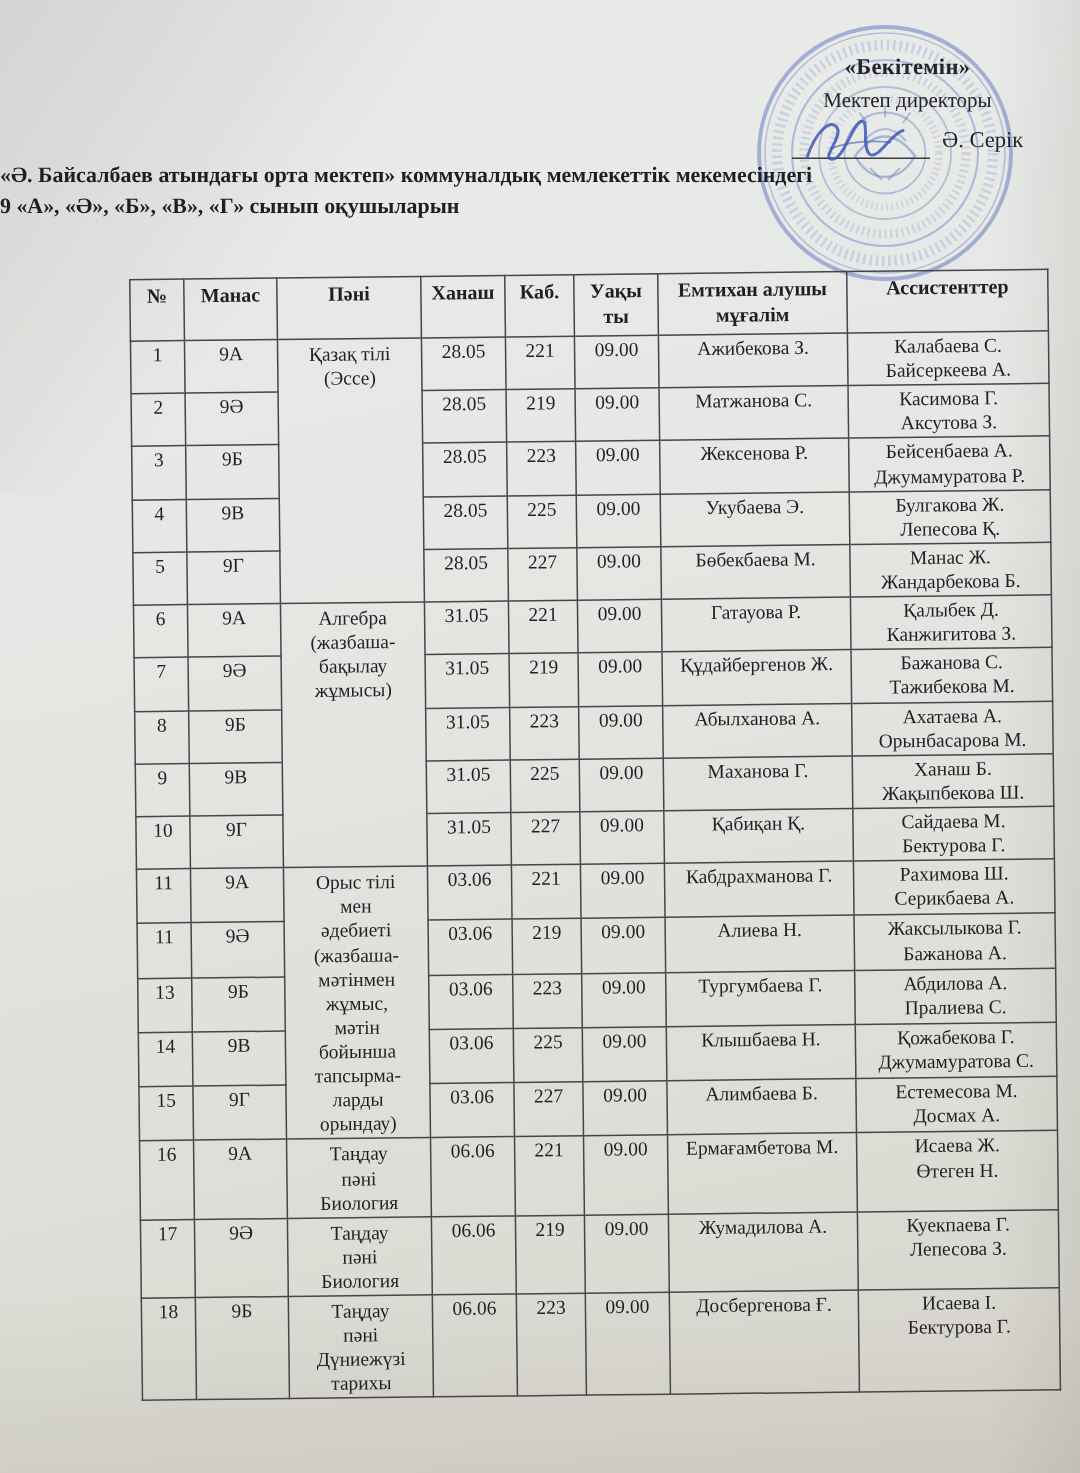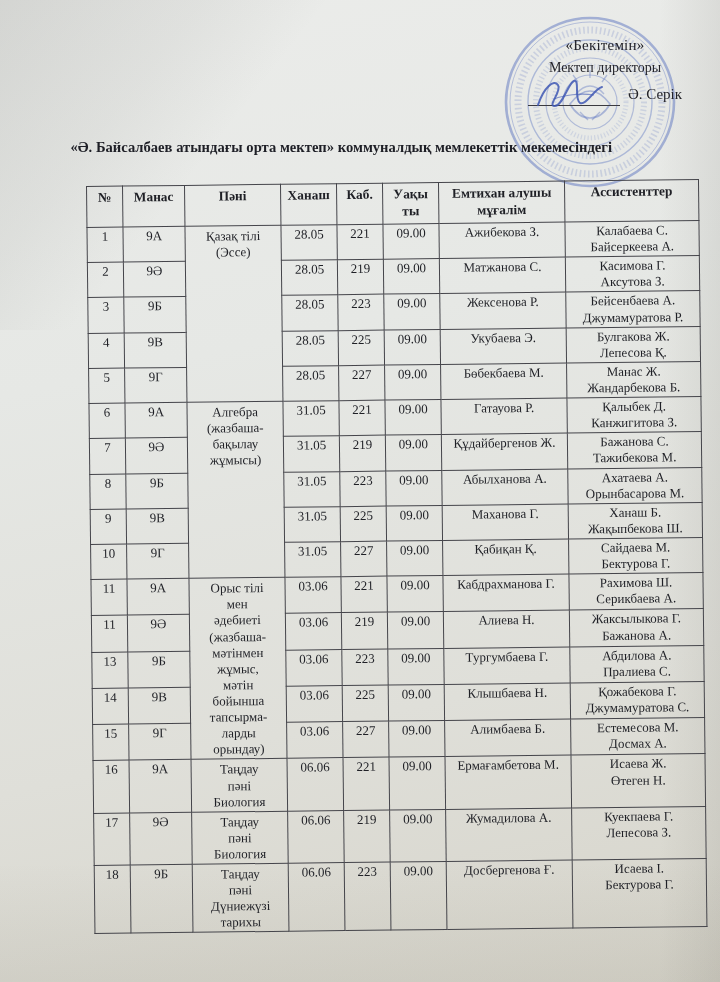--- a/index.html
+++ b/index.html
@@ -24,29 +24,29 @@
   }
 
   
   .stamp{position:absolute;top:8px;left:484px;width:212px;height:196px;}
 
   
   .approval{
     position:absolute;top:34px;left:500px;width:210px;
     text-align:center;font-size:14px;line-height:1.5;color:#23232a;
   }
-  .approval .appr-title{font-weight:normal;font-size:15px;letter-spacing:.2px;}
+  .approval .appr-title{font-weight:bold;font-size:15px;letter-spacing:.2px;}
   .sig-row{display:flex;justify-content:center;align-items:flex-end;gap:8px;height:26px;margin-top:2px;}
   .sig-line{position:relative;width:92px;border-bottom:1.2px solid #3a3a40;height:20px;}
   .sig-line svg{position:absolute;left:-4px;bottom:-6px;}
   .signatory{font-size:15px;}
 
   
   .doc-title{
-    position:absolute;top:137px;left:0;width:612px;text-align:right;
+    position:absolute;top:107px;left:0;width:612px;text-align:left;
     font-weight:bold;font-size:14.6px;line-height:1.42;color:#1e1f26;
   }
 
   
   .table-wrap{
     position:absolute;top:186px;left:86px;
     transform:rotate(-0.65deg);transform-origin:0 0;
   }
   table.sched{border-collapse:collapse;table-layout:fixed;width:612px;background:transparent;}
   .sched th,.sched td{
@@ -92,20 +92,21 @@
         <path d="M14 30 C20 12 30 4 34 10 C38 16 24 30 30 31 C38 33 44 8 50 6 C56 4 50 24 56 28 C62 31 70 14 78 12" fill="none" stroke="#3f58b4" stroke-width="2" opacity="0.85" stroke-linecap="round"></path>
         <path d="M30 24 C40 20 56 18 70 20" fill="none" stroke="#3f58b4" stroke-width="1.2" opacity="0.6"></path>
       </svg>
     </span>
     <span class="signatory">Ә. Серік</span>
   </div>
 </div>
 
 <div class="doc-title">
   <div>«Ә. Байсалбаев атындағы орта мектеп» коммуналдық мемлекеттік мекемесіндегі</div>
+  <div>9 «А», «Ә», «Б», «В», «Г» сынып оқушыларын</div>
 </div>
 
 <div class="table-wrap">
   <table class="sched">
     <colgroup>
       <col style="width:36px">
         <col style="width:62px">
         <col style="width:96px">
         <col style="width:56px">
       <col style="width:46px">

